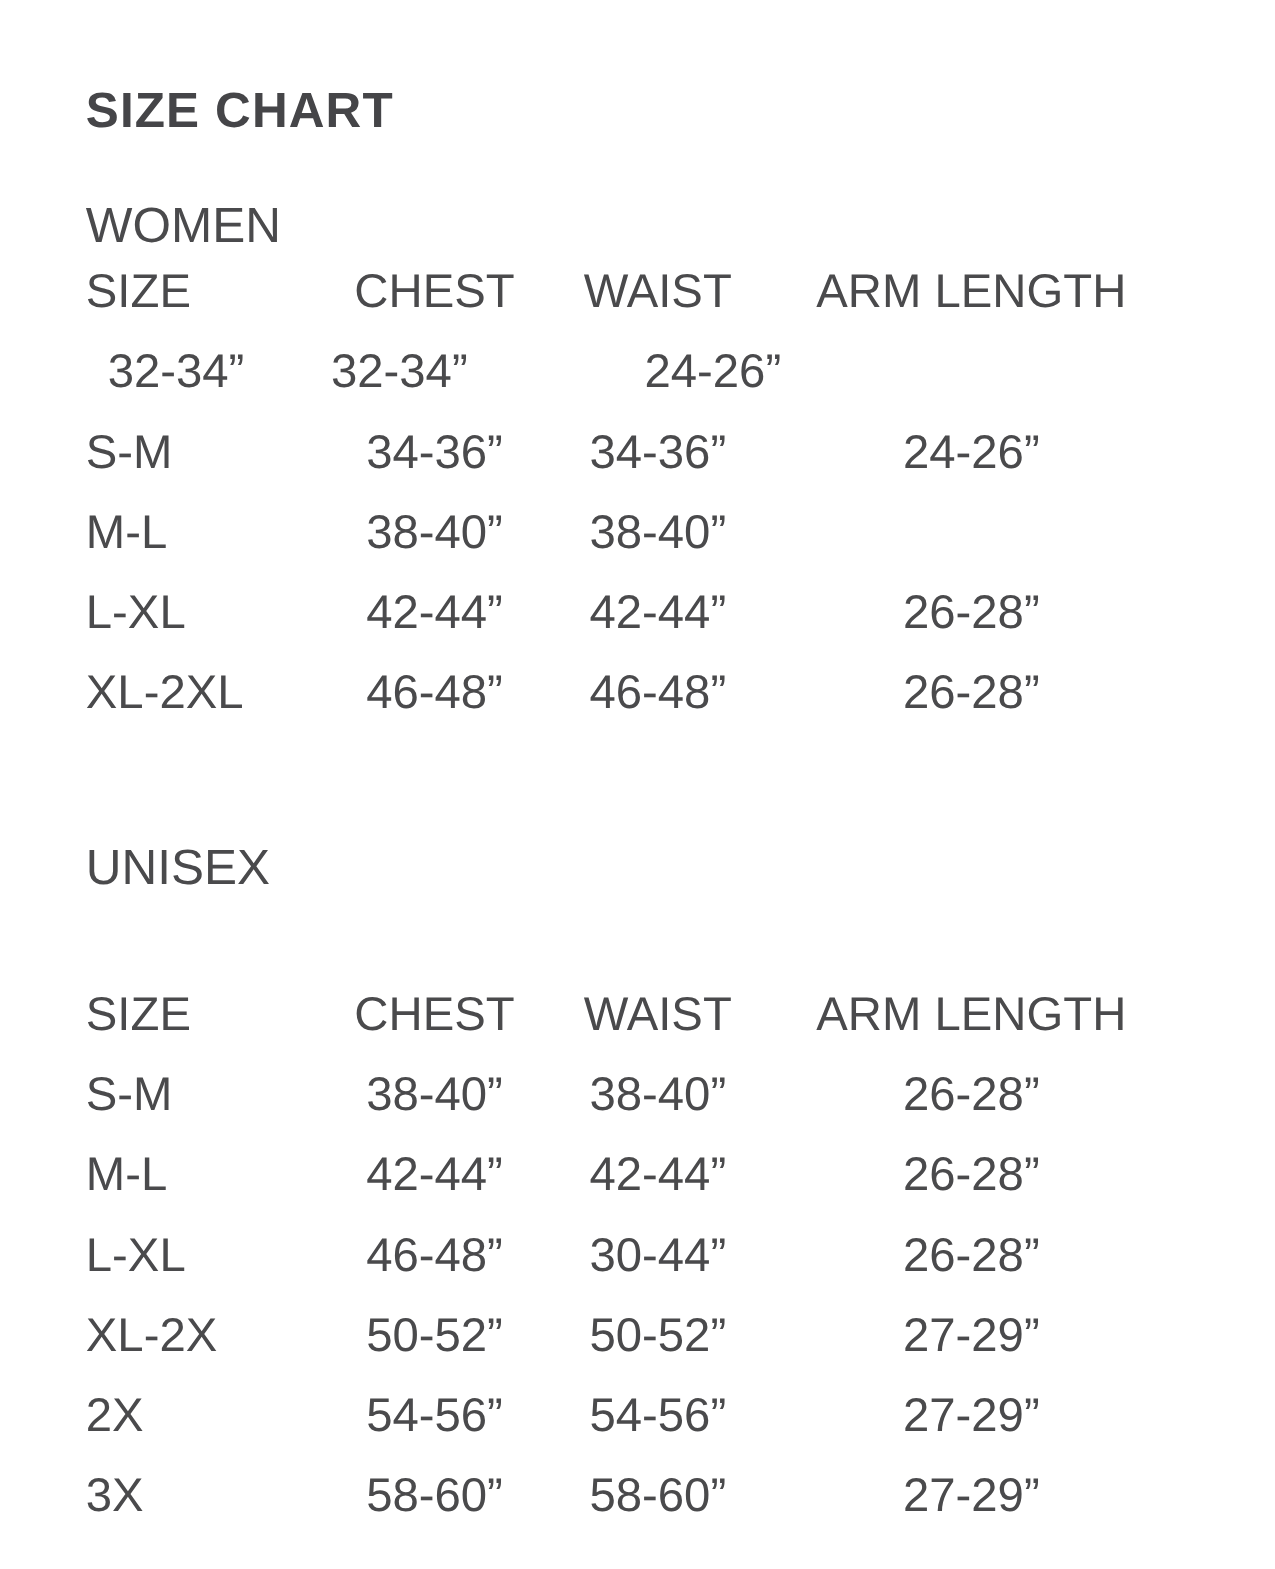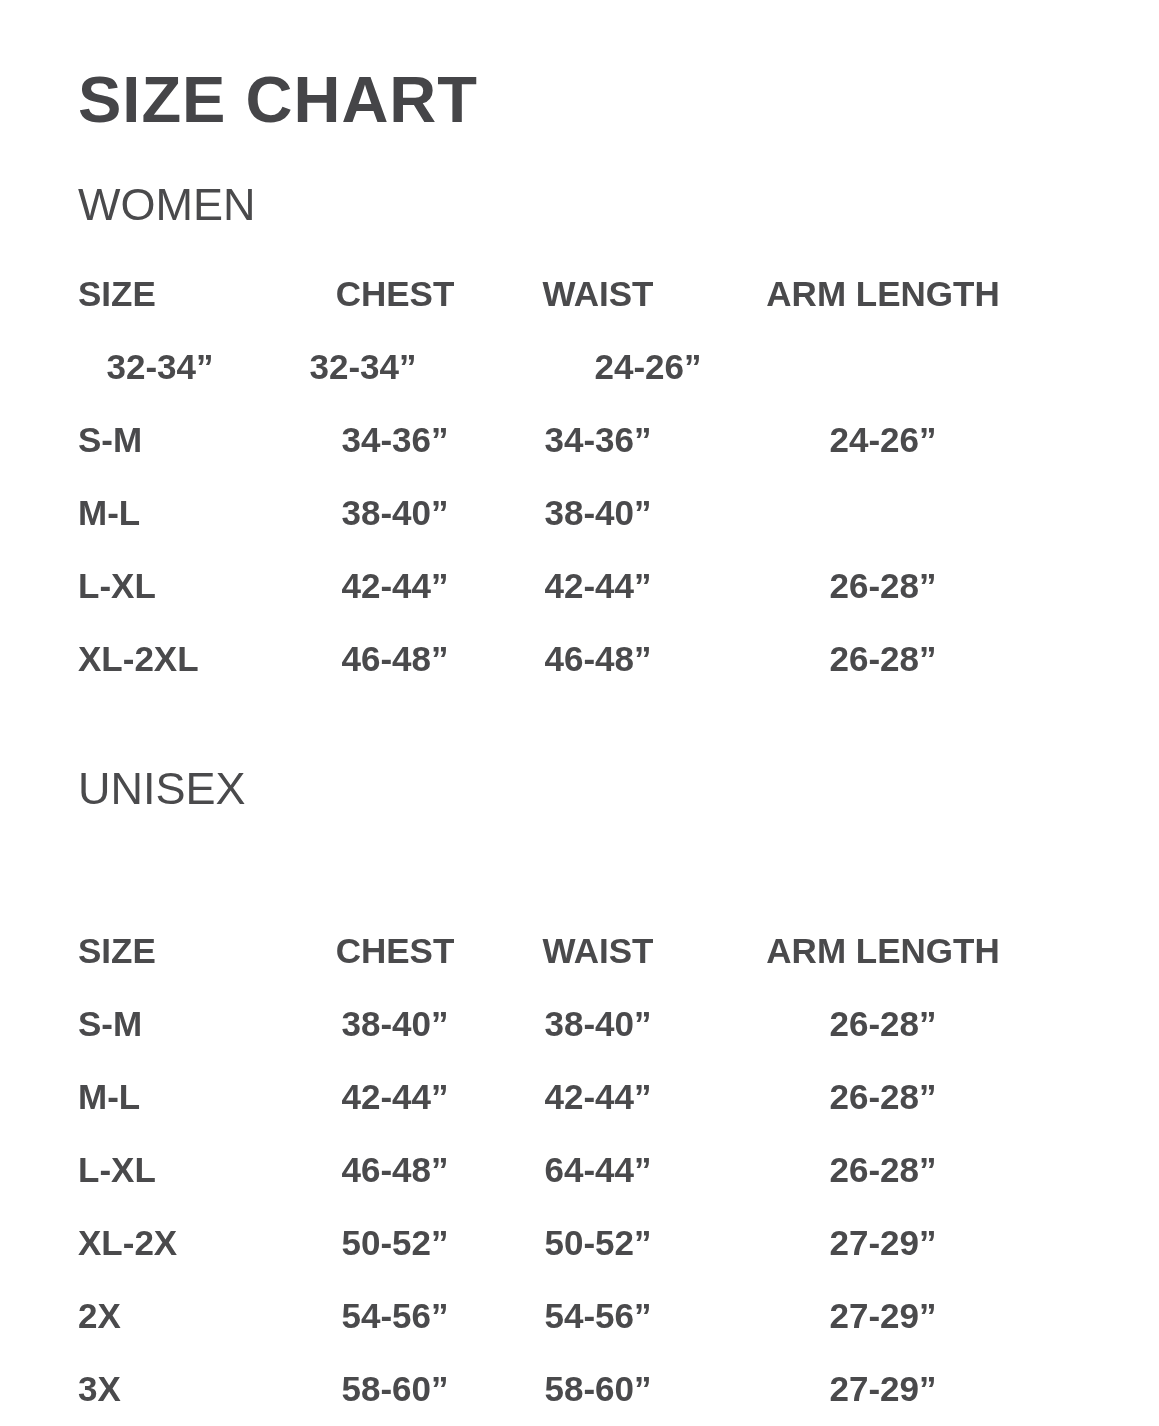--- a/index.html
+++ b/index.html
@@ -11,44 +11,43 @@
     width: 1159px;
     height: 1426px;
     font-family: "Liberation Sans", sans-serif;
     color: #4a4a4c;
     overflow: hidden;
   }
   .page {
     padding: 58px 0 0 78px;
   }
   .title {
-    font-size: 65px;
+    font-size: 45px;
     font-weight: 700;
     line-height: 84px;
     letter-spacing: 1px;
     color: #454548;
   }
   .section-label {
     font-size: 45px;
     height: 73px;
     display: flex;
     align-items: center;
     color: #4a4a4c;
   }
   .women-label { margin-top: 26px; text-align: right; }
   .unisex-label { margin-top: 73px; }
   .size-table { }
   .unisex-table { margin-top: 73px; }
   .row {
     display: flex;
     height: 73px;
-    align-items: flex-end;
-    font-size: 35px;
+    align-items: flex-start;
+    font-size: 43px;
     white-space: nowrap;
-    font-weight: bold;
   }
   .c1 { width: 235px; text-align: left; }
   .c2 { width: 164px; text-align: center; }
   .c3 { width: 242px; text-align: center; }
   .c4 { width: 328px; text-align: center; }
 </style>
 </head>
 <body>
 
 <div class="page">
@@ -111,21 +110,21 @@
     </div>
     <div class="row">
       <div class="c1">M-L</div>
       <div class="c2">42-44”</div>
       <div class="c3">42-44”</div>
       <div class="c4">26-28”</div>
     </div>
     <div class="row">
       <div class="c1">L-XL</div>
       <div class="c2">46-48”</div>
-      <div class="c3">64-44”</div>
+      <div class="c3">30-44”</div>
       <div class="c4">26-28”</div>
     </div>
     <div class="row">
       <div class="c1">XL-2X</div>
       <div class="c2">50-52”</div>
       <div class="c3">50-52”</div>
       <div class="c4">27-29”</div>
     </div>
     <div class="row">
       <div class="c1">2X</div>

